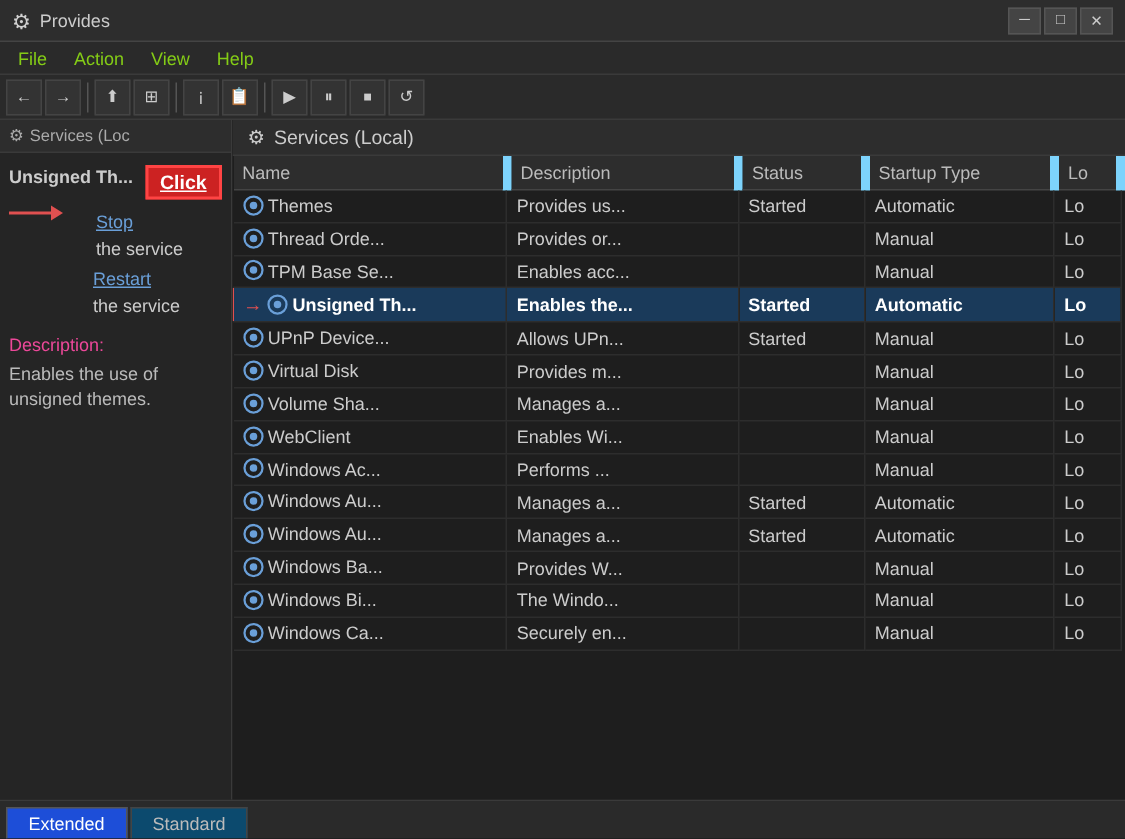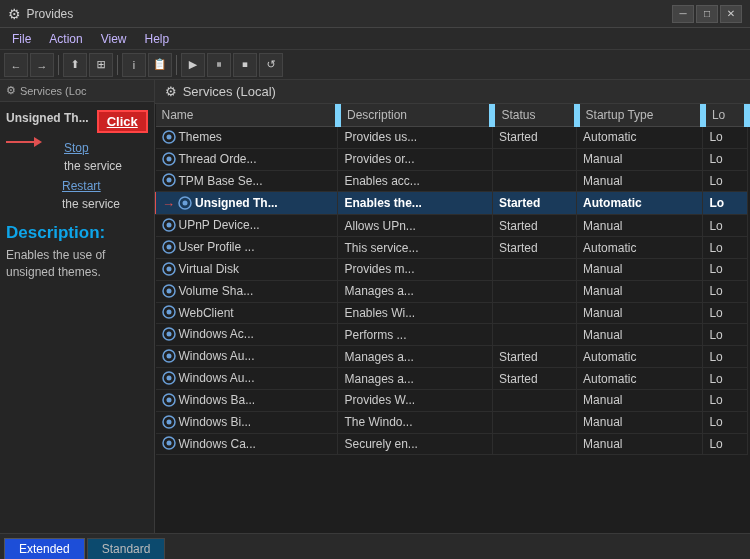--- a/index.html
+++ b/index.html
@@ -55,21 +55,21 @@
       height: 22px;
       display: flex;
       align-items: center;
       padding: 0 4px;
       border-bottom: 1px solid #3a3a3a;
       gap: 2px;
     }
     .menu-item {
       padding: 2px 8px;
       font-size: 12px;
-      color: #c4b5fd;
+      color: #84cc16;
       cursor: pointer;
     }
 
     
     .toolbar {
       background: #2a2a2a;
       height: 30px;
       display: flex;
       align-items: center;
       padding: 0 4px;
@@ -136,24 +136,24 @@
       text-decoration: underline;
       cursor: pointer;
       margin-bottom: 4px;
       font-size: 12px;
     }
     .sidebar-static {
       color: #ccc;
       font-size: 12px;
     }
     .sidebar-desc-label {
-      color: #0ea5e9;
-      font-size: 17px;
+      color: #ec4899;
+      font-size: 12px;
       margin-top: 12px;
-      font-weight: bold;
+      font-weight: normal;
     }
     .sidebar-desc-text {
       color: #bbb;
       font-size: 12px;
       margin-top: 4px;
       line-height: 1.4;
     }
 
     
     .content-area {
@@ -416,32 +416,20 @@
               <td>Started</td>
               <td>Manual</td>
               <td>Lo</td>
             </tr>
             <tr>
               <td><span style="display:inline-block;width:14px;height:14px;margin-right:3px;vertical-align:middle;position:relative;top:-1px;">
     <svg width="14" height="14" viewBox="0 0 14 14">
                     <circle cx="7" cy="7" r="6" fill="none" stroke="#6a9fd8" stroke-width="1.5"></circle>
                     <circle cx="7" cy="7" r="2.5" fill="#6a9fd8"></circle>
                   </svg>
-  </span>User Profile ...</td>
-              <td>This service...</td>
-              <td>Started</td>
-              <td>Automatic</td>
-              <td>Lo</td>
-            </tr>
-            <tr>
-              <td><span style="display:inline-block;width:14px;height:14px;margin-right:3px;vertical-align:middle;position:relative;top:-1px;">
-    <svg width="14" height="14" viewBox="0 0 14 14">
-                    <circle cx="7" cy="7" r="6" fill="none" stroke="#6a9fd8" stroke-width="1.5"></circle>
-                    <circle cx="7" cy="7" r="2.5" fill="#6a9fd8"></circle>
-                  </svg>
   </span>Virtual Disk</td>
               <td>Provides m...</td>
               <td></td>
               <td>Manual</td>
               <td>Lo</td>
             </tr>
             <tr>
               <td><span style="display:inline-block;width:14px;height:14px;margin-right:3px;vertical-align:middle;position:relative;top:-1px;">
     <svg width="14" height="14" viewBox="0 0 14 14">
                     <circle cx="7" cy="7" r="6" fill="none" stroke="#6a9fd8" stroke-width="1.5"></circle>

